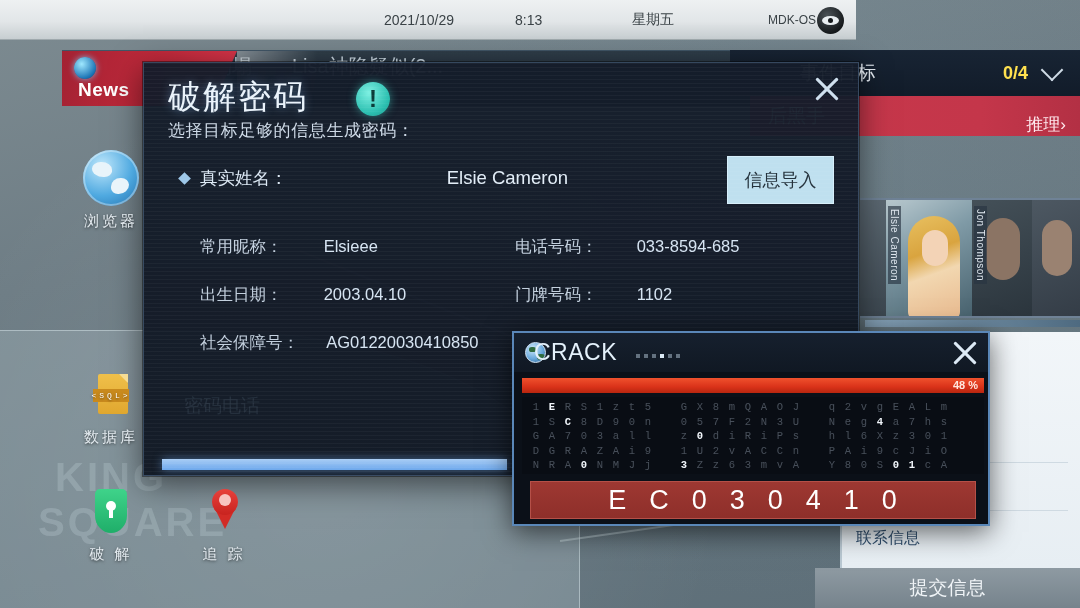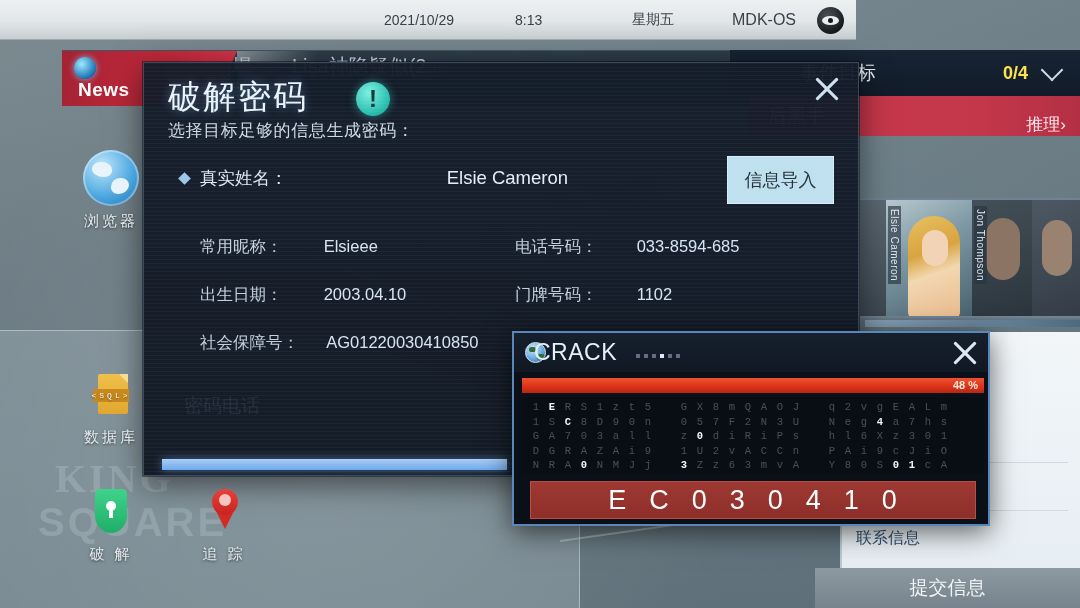--- a/index.html
+++ b/index.html
@@ -40,21 +40,21 @@
   .topbar {
     position: absolute; left: 0; top: 0; width: 856px; height: 40px;
     background: linear-gradient(180deg,#eef1f2 0%, #e2e6e8 55%, #c7ced1 100%);
     border-bottom: 1px solid #9fa9ad;
     display: flex; align-items: center;
     font-size: 14px; color: #3a4246;
   }
   .topbar .t-date { position: absolute; left: 384px; }
   .topbar .t-time { position: absolute; left: 515px; }
   .topbar .t-week { position: absolute; left: 632px; }
-  .topbar .t-os  { position: absolute; right: 60px; font-size: 16px; color:#3a4246; }
+  .topbar .t-os  { position: absolute; right: 40px; font-size: 12px; color:#3a4246; }
   .os-logo {
     position: absolute; right: 12px; top: 7px;
     width: 27px; height: 27px; border-radius: 50%;
     background: radial-gradient(circle at 38% 32%, #4c5357, #15191b 72%);
     display: flex; align-items: center; justify-content: center;
   }
   .os-logo .eye {
     width: 17px; height: 9px; border-radius: 50%;
     background: #e9eef0;
     display: flex; align-items: center; justify-content: center;
@@ -390,21 +390,21 @@
 </head>
 <body>
 
 <div id="app">
 
   <div class="desktop">
     <div class="land" style="left:-40px; top:330px; width:620px; height:320px; border-radius:0 60% 0 0;"></div>
     <div class="map-line" style="left:700px; top:470px; width:260px; height:2px; transform:rotate(14deg);"></div>
     <div class="map-line" style="left:560px; top:540px; width:320px; height:2px; transform:rotate(-8deg);"></div>
     <div class="map-line" style="left:300px; top:250px; width:420px; height:2px; transform:rotate(22deg);"></div>
-    <div class="wm" style="left:55px; top:455px;font-family:Liberation Serif, serif;">KING</div>
+    <div class="wm" style="left:55px; top:455px;">KING</div>
     <div class="wm" style="left:38px; top:500px;">SQUARE</div>
   </div>
 
   <div class="topbar">
     <span class="t-date">2021/10/29</span>
     <span class="t-time">8:13</span>
     <span class="t-week">星期五</span>
     <span class="t-os">MDK-OS</span>
     <span class="os-logo">
       <span class="eye">

